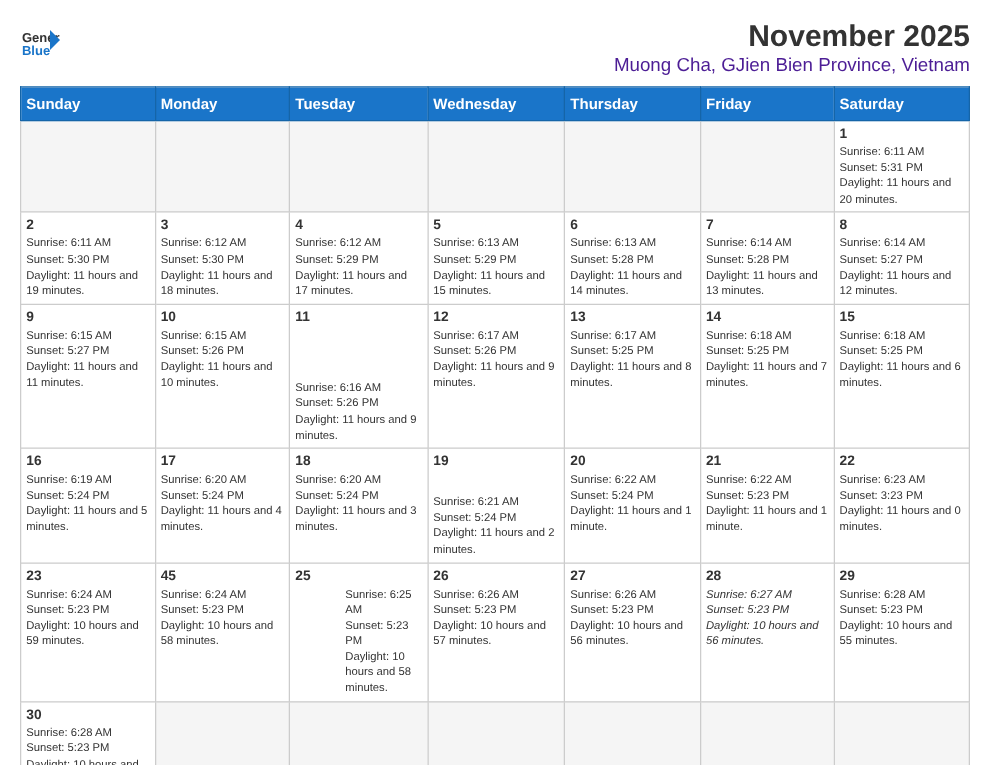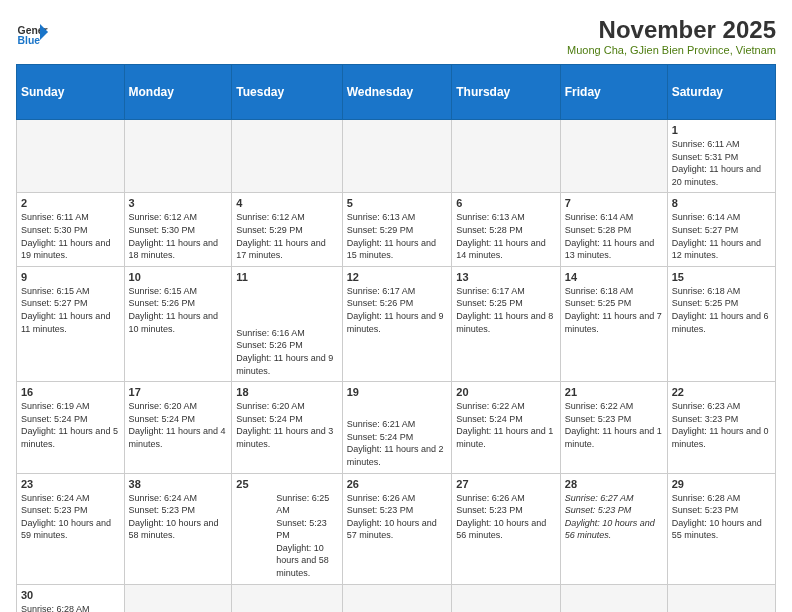--- a/index.html
+++ b/index.html
@@ -27,34 +27,34 @@
     }
     .title-section {
       text-align: right;
     }
     .month-title {
       font-size: 24px;
       font-weight: bold;
       color: #333;
     }
     .subtitle {
-      font-size: 11px;
-      color: #4d7c0f;
+      font-size: 15px;
+      color: #4c1d95;
     }
     .calendar {
       width: 100%;
       border-collapse: collapse;
       border: 1px solid #ccc;
     }
     .calendar th {
       background: #1a75c9;
       color: #fff;
       font-size: 12px;
       font-weight: bold;
-      padding: 20px 4px;
+      padding: 6px 4px;
       border: 1px solid #1565a8;
       text-align: left;
     }
     .calendar td {
       vertical-align: top;
       border: 1px solid #ccc;
       padding: 4px 4px;
       font-size: 9.5px;
       color: #333;
       width: 113px;
@@ -256,21 +256,21 @@
         </td>
       </tr>
       <tr>
         <td>
           <span class="day-number">23</span>
           <div class="day-info" style="white-space: pre-line;">Sunrise: 6:24 AM
 Sunset: 5:23 PM
 Daylight: 10 hours and 59 minutes.</div>
         </td>
         <td>
-          <span class="day-number">38</span>
+          <span class="day-number">45</span>
           <div class="day-info" style="white-space: pre-line;">Sunrise: 6:24 AM
 Sunset: 5:23 PM
 Daylight: 10 hours and 58 minutes.</div>
         </td>
         <td>
           <span class="day-number">25</span>
           <div class="day-info" style="white-space: pre-line; margin-left: 40px;">Sunrise: 6:25 AM
 Sunset: 5:23 PM
 Daylight: 10 hours and 58 minutes.</div>
         </td>

